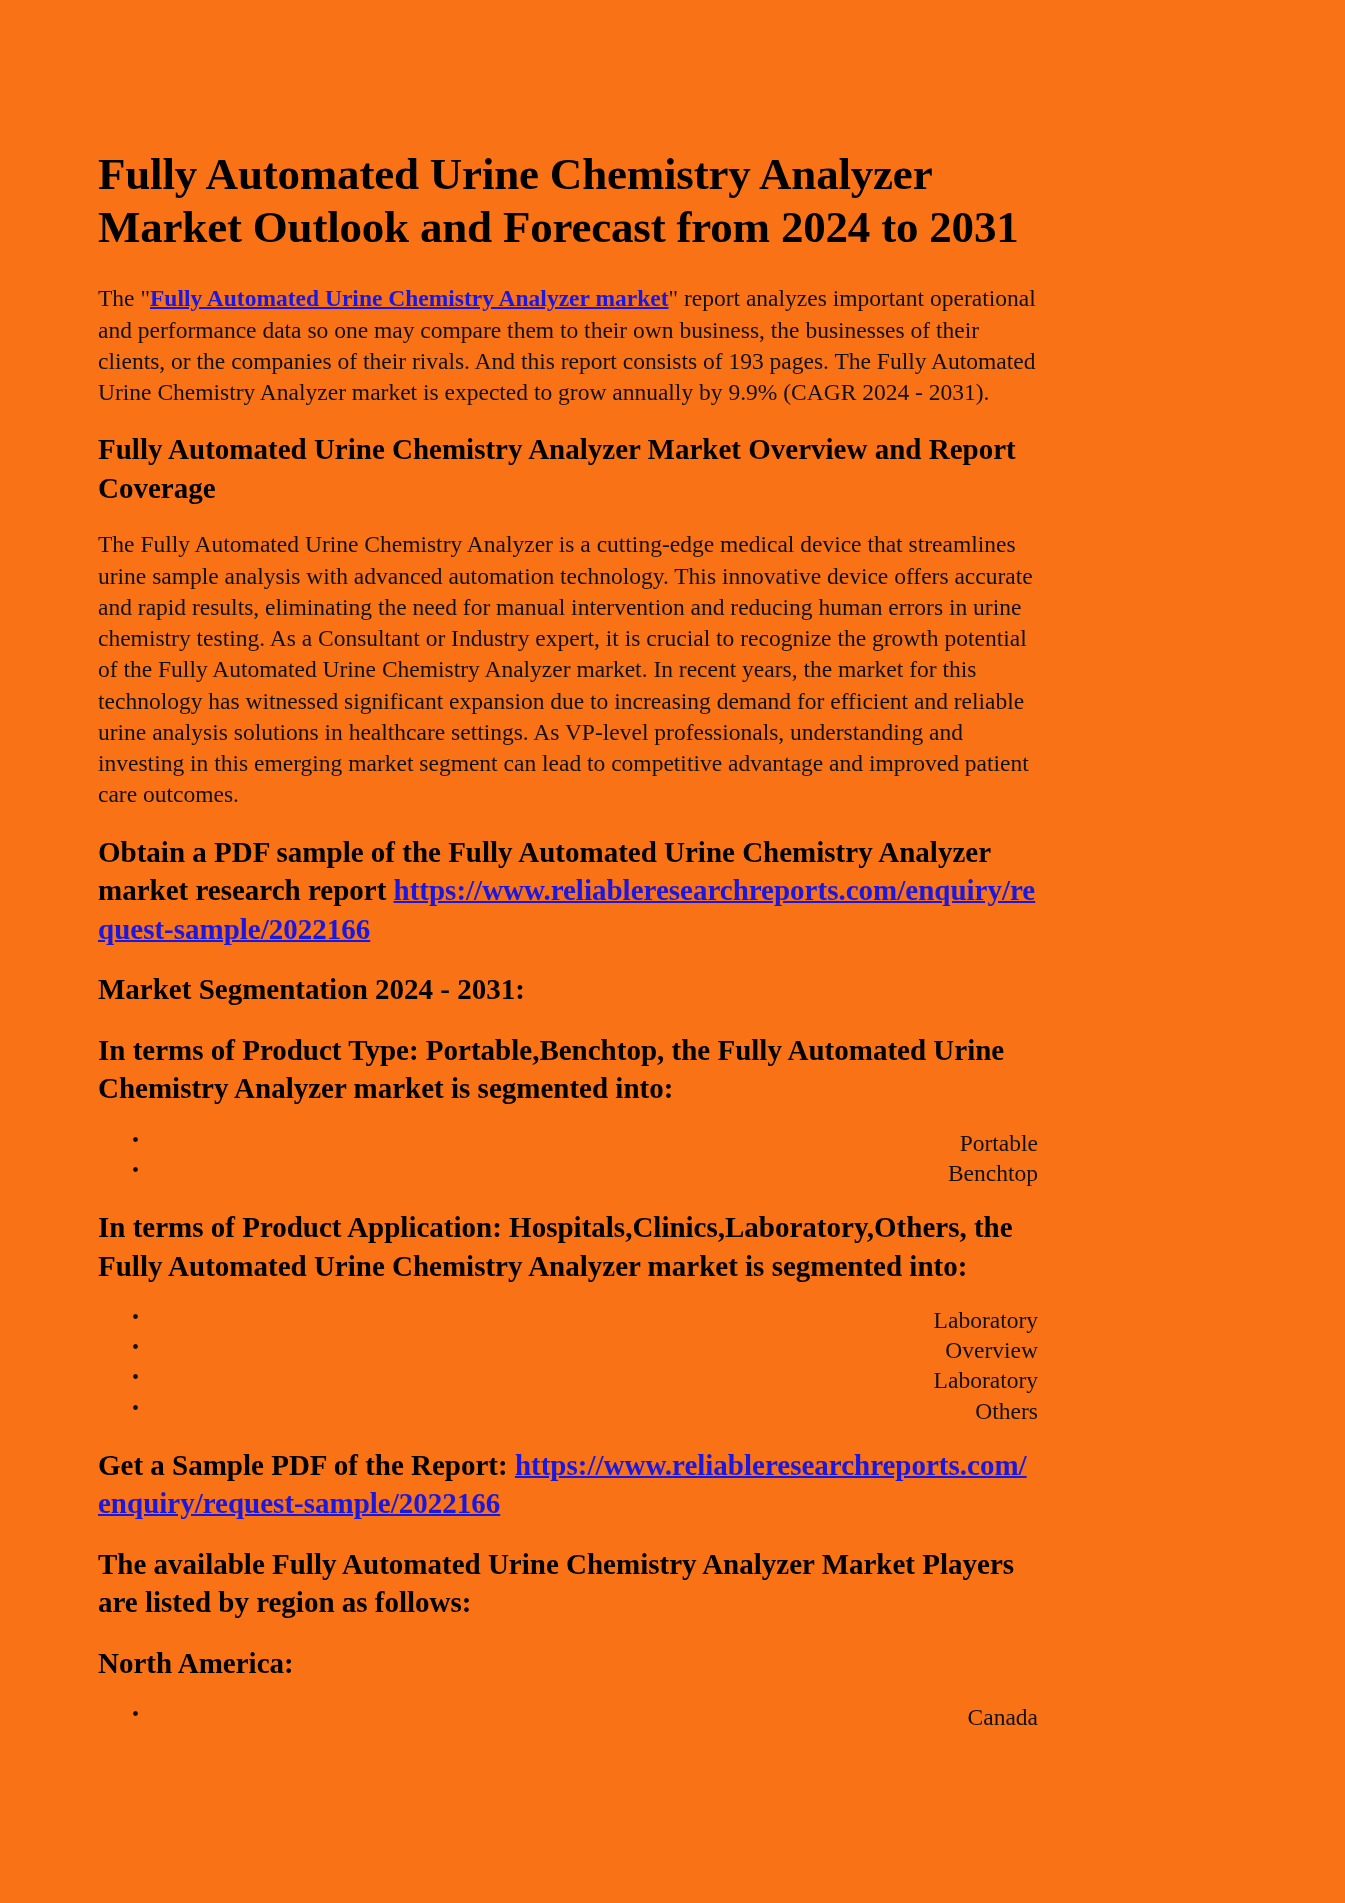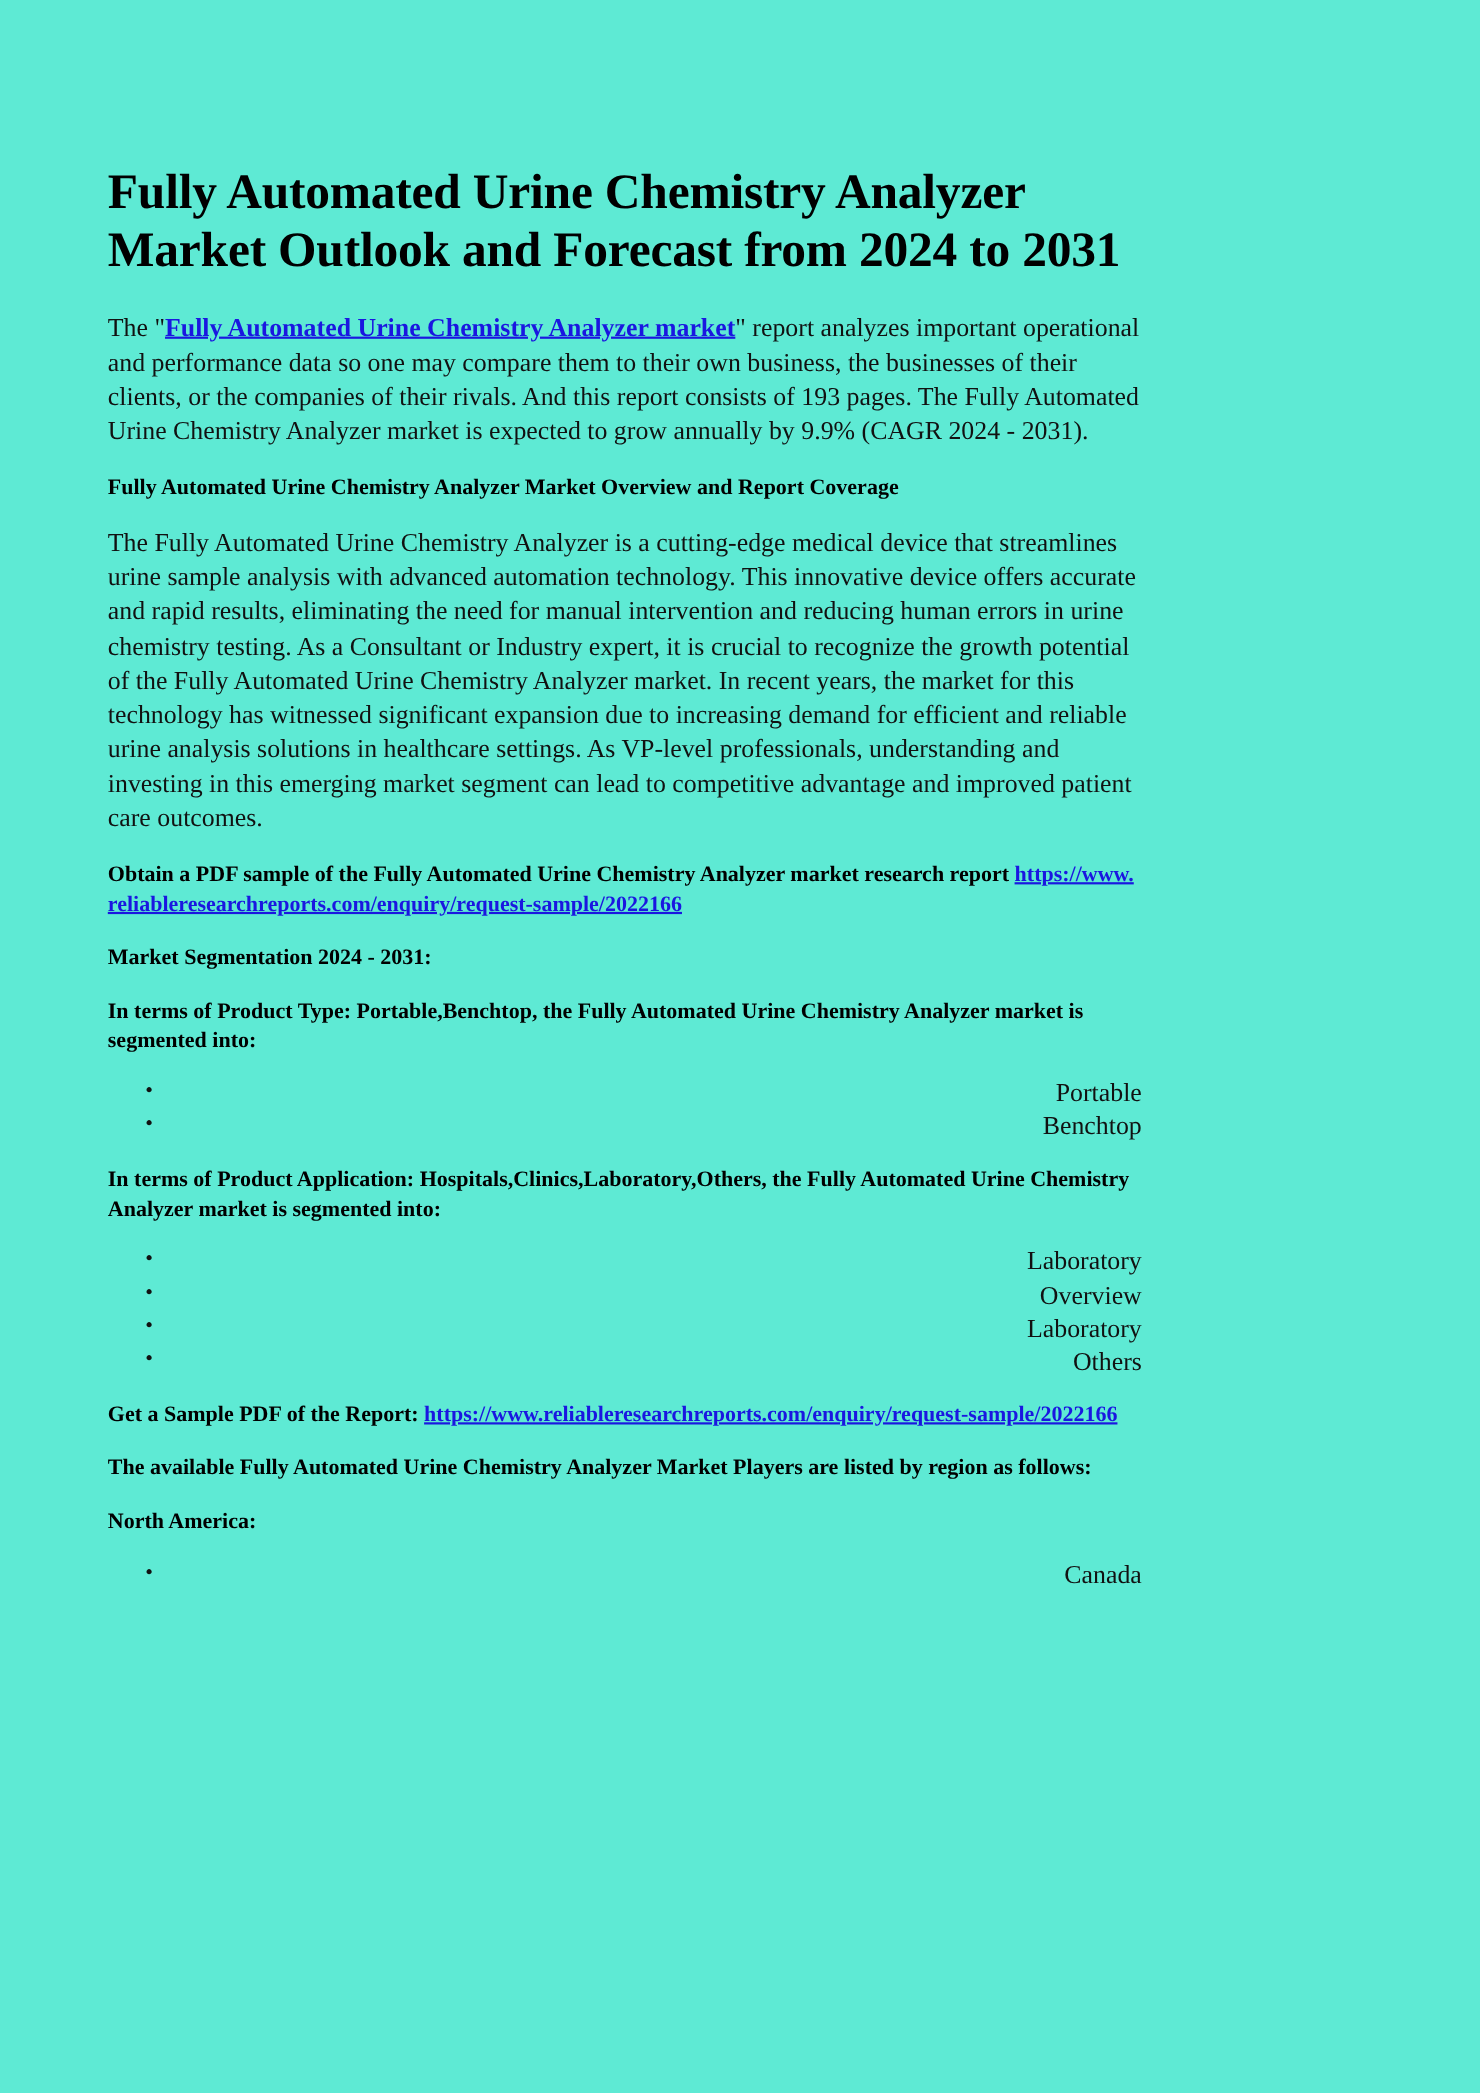--- a/index.html
+++ b/index.html
@@ -12,21 +12,21 @@
     height: 1903px;
     font-family: "Liberation Serif", "DejaVu Serif", serif;
     color: #000000;
     -webkit-font-smoothing: antialiased;
   }
 
   .page {
     position: relative;
     width: 1345px;
     height: 1903px;
-    background: #5eead4;
+    background: #f97316;
     box-sizing: border-box;
     padding: 148px 300px 0 98px;
   }
 
   .content {
     width: 940px;
   }
 
   h1.doc-title {
     font-family: "Liberation Serif", "DejaVu Serif", serif;
@@ -40,21 +40,21 @@
 
   p.para {
     font-size: 23.5px;
     line-height: 1.33;
     margin: 0 0 22px 0;
     text-align: left;
     color: #111;
   }
 
   p.bold-para {
-    font-size: 20px;
+    font-size: 29px;
     line-height: 1.33;
     font-weight: bold;
     margin: 0 0 22px 0;
     color: #000;
   }
 
   .link {
     color: #1a17e0;
     font-weight: bold;
     text-underline-offset: 1px;

